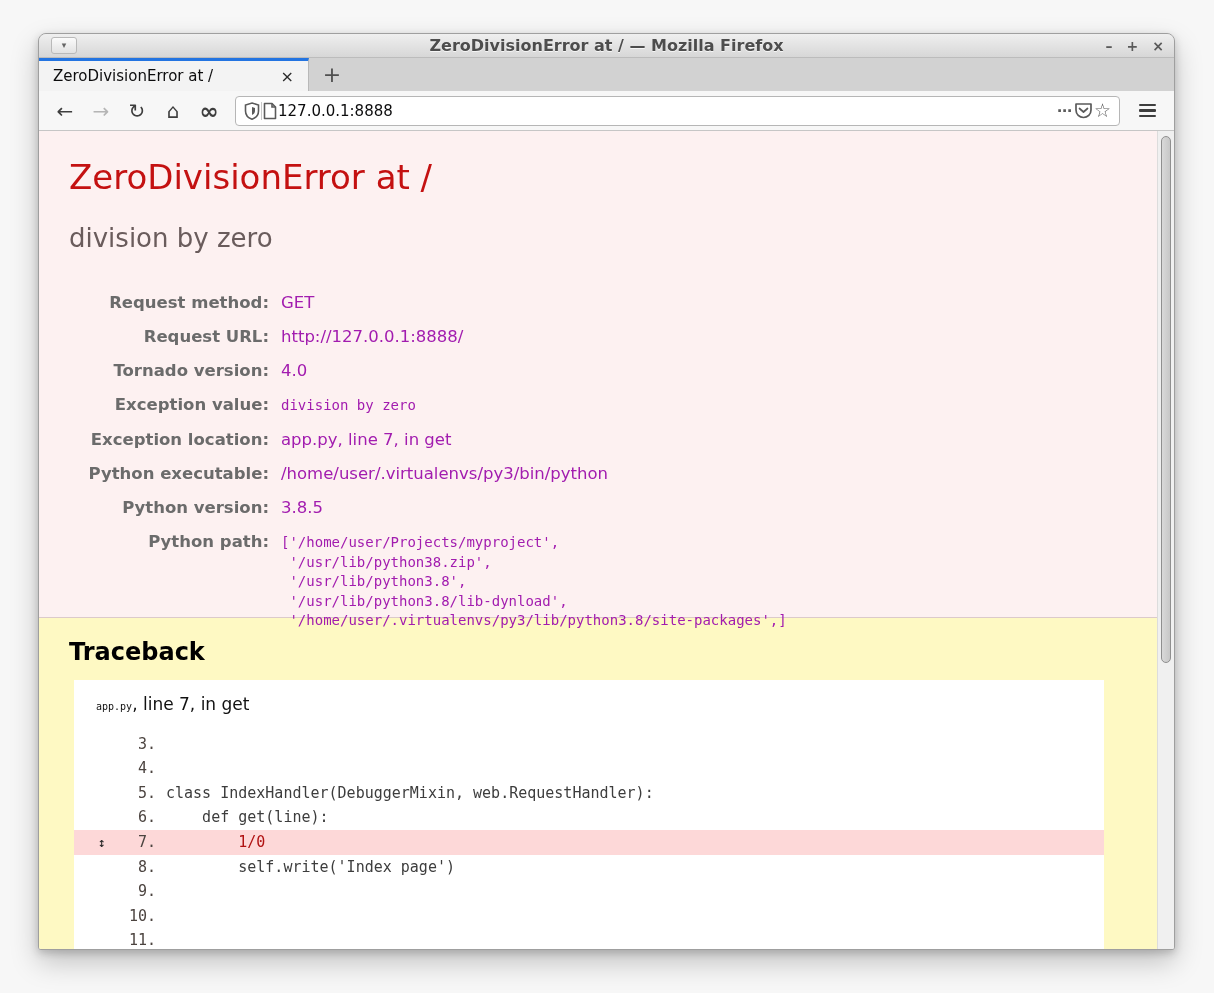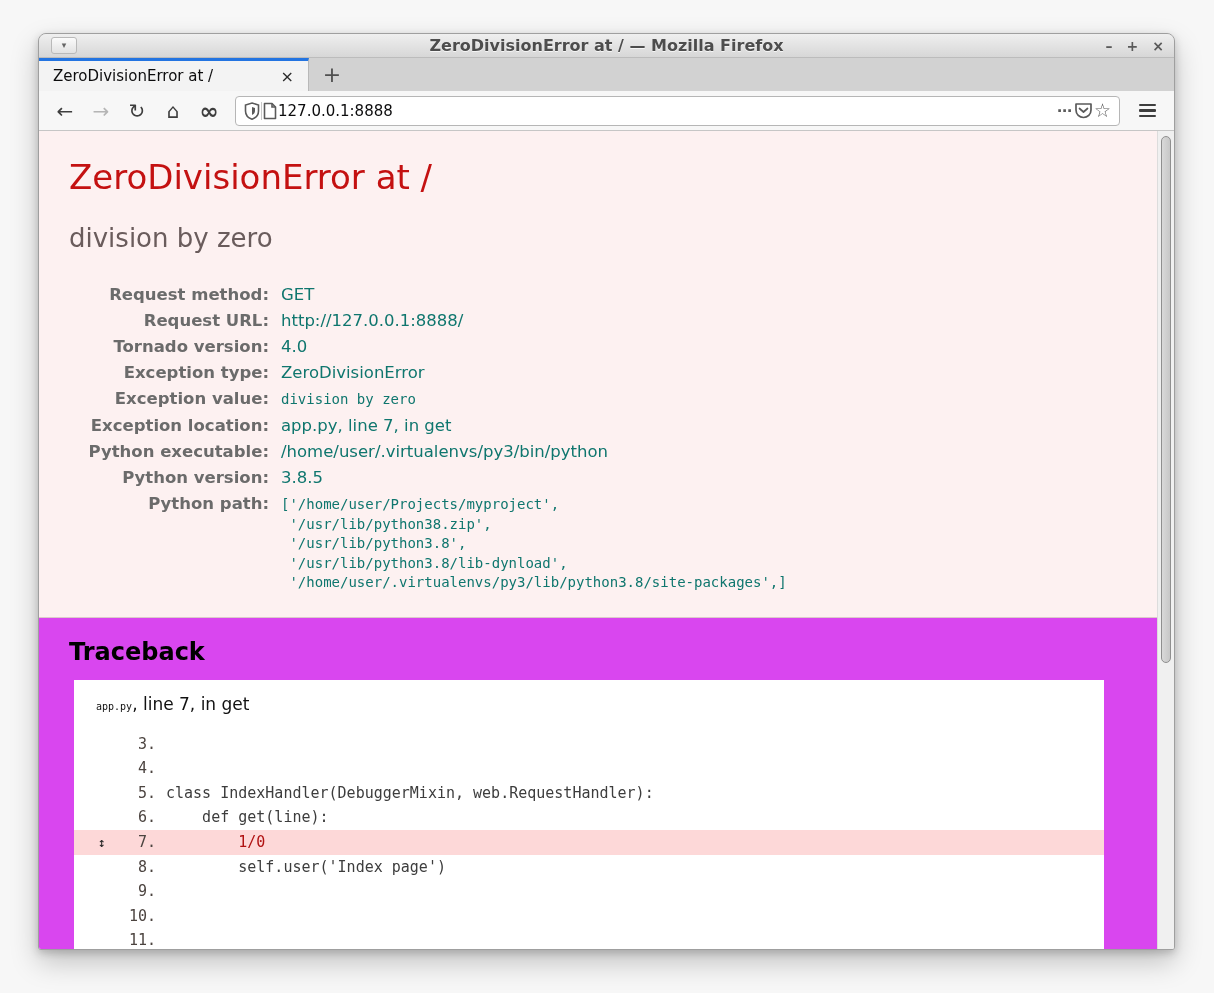--- a/index.html
+++ b/index.html
@@ -57,26 +57,26 @@
   
   .viewport { position:relative; height:819px; background:#f1f1f1; overflow:hidden; }
   .pagecol { position:absolute; left:0; top:0; right:17px; bottom:0; overflow:hidden; }
 
   .summary { background:#fdf1f1; border-bottom:1px solid #dccaca;
              padding:26px 30px 28px 30px; height:487px; }
   .summary h1 { color:#c41111; font-size:34px; font-weight:normal; margin-bottom:26px; }
   .summary h2 { color:#6a5c5c; font-size:26px; font-weight:normal; margin-bottom:28px; }
   .srow { display:flex; align-items:baseline; padding:3.5px 0; }
   .srow .lbl { width:200px; text-align:right; font-weight:bold; color:#6b6b6b;
-               font-size:16.5px; flex:none; }
-  .srow .val { margin-left:12px; color:#0f766e; font-size:16.5px; }
+               font-size:16.5px; flex:none;margin-top:8px; }
+  .srow .val { margin-left:12px; color:#a21caf; font-size:16.5px; }
   .srow .val.mono { font-family:"DejaVu Sans Mono", monospace; font-size:14px;
                     white-space:pre; line-height:19.5px; }
 
-  .traceback { padding:20px 30px 0 30px; background:#d946ef; }
+  .traceback { padding:20px 30px 0 30px; background:#fef9c3; }
   .tb-heading { font-size:24px; font-weight:bold; color:#000; margin-bottom:14px;
                 font-family:"DejaVu Sans", sans-serif; }
   .tb-box { background:#fff; margin-left:5px; margin-right:23px; padding:14px 0 8px 0; }
   .frame-line { padding:0 0 10px 22px; font-size:17px; color:#111; }
   .frame-file { font-family:"DejaVu Sans Mono", monospace; font-size:10px; }
 
   .codelist { font-family:"DejaVu Sans Mono", monospace; font-size:15px;
               color:#3d3d3d; margin-top:8px; }
   .cline { display:flex; align-items:baseline; line-height:24.4px; }
   .cline .marker { width:26px; padding-left:24px; color:#222; font-size:13px; flex:none; }
@@ -170,24 +170,20 @@
           </div>
           <div class="srow">
             <span class="lbl">Request URL:</span>
             <span class="val">http://127.0.0.1:8888/</span>
           </div>
           <div class="srow">
             <span class="lbl">Tornado version:</span>
             <span class="val">4.0</span>
           </div>
           <div class="srow">
-            <span class="lbl">Exception type:</span>
-            <span class="val">ZeroDivisionError</span>
-          </div>
-          <div class="srow">
             <span class="lbl">Exception value:</span>
             <span class="val mono">division by zero</span>
           </div>
           <div class="srow">
             <span class="lbl">Exception location:</span>
             <span class="val">app.py, line 7, in get</span>
           </div>
           <div class="srow">
             <span class="lbl">Python executable:</span>
             <span class="val">/home/user/.virtualenvs/py3/bin/python</span>
@@ -234,21 +230,21 @@
                 <span class="code">    def get(line):</span>
               </div>
               <div class="cline hl">
                 <span class="marker">↕</span>
                 <span class="no">7.</span>
                 <span class="code">        1/0</span>
               </div>
               <div class="cline">
                 <span class="marker"></span>
                 <span class="no">8.</span>
-                <span class="code">        self.user('Index page')</span>
+                <span class="code">        self.write('Index page')</span>
               </div>
               <div class="cline">
                 <span class="marker"></span>
                 <span class="no">9.</span>
                 <span class="code"></span>
               </div>
               <div class="cline">
                 <span class="marker"></span>
                 <span class="no">10.</span>
                 <span class="code"></span>

